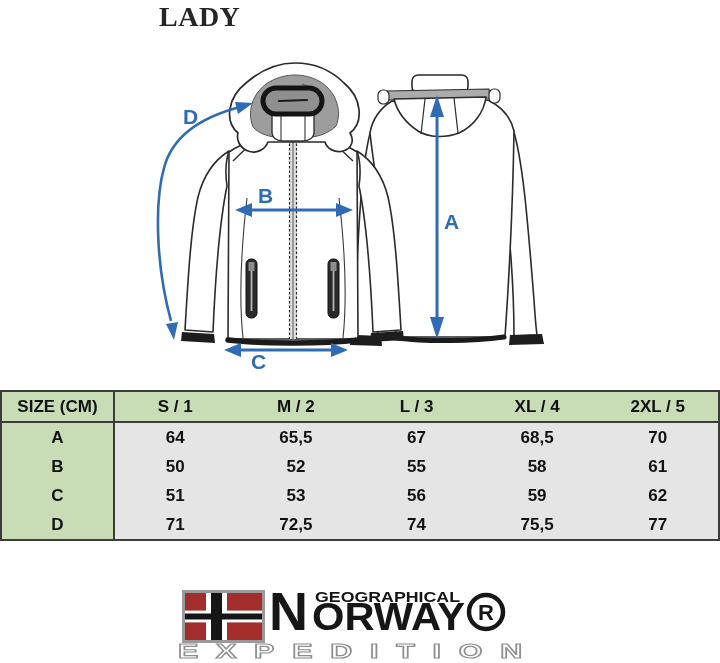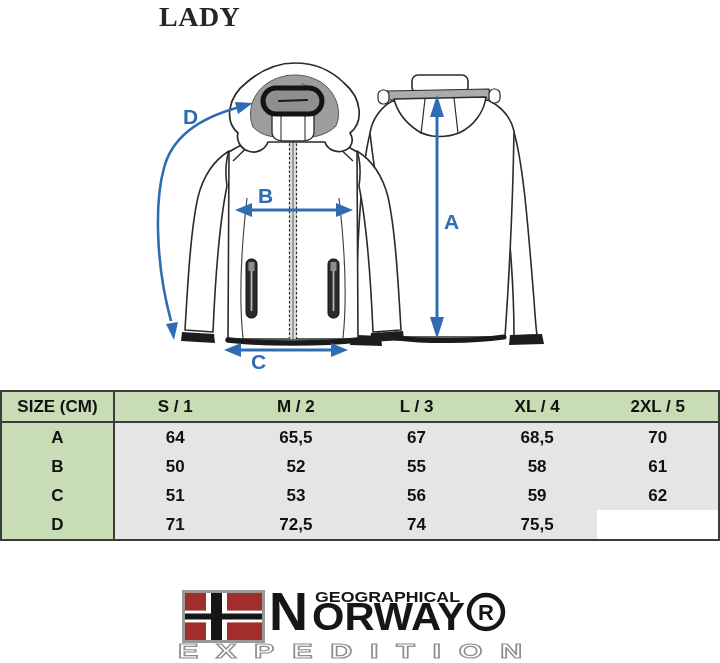--- a/index.html
+++ b/index.html
@@ -146,20 +146,21 @@
   <div class="cell val">53</div>
   <div class="cell val">56</div>
   <div class="cell val">59</div>
   <div class="cell val">62</div>
 
   <div class="cell rowlabel">D</div>
   <div class="cell val">71</div>
   <div class="cell val">72,5</div>
   <div class="cell val">74</div>
   <div class="cell val">75,5</div>
+  <div class="cell val">77</div>
 </div>
 
 <svg class="logo" viewBox="0 0 380 78" xmlns="http://www.w3.org/2000/svg">
 
   <g>
     <rect x="12" y="5" width="83" height="53" fill="#999999"></rect>
     <rect x="15" y="8" width="77" height="47" fill="#a12e2b"></rect>
     <rect x="36" y="8" width="21" height="47" fill="#ffffff"></rect>
     <rect x="15" y="25.6" width="77" height="11.8" fill="#ffffff"></rect>
     <rect x="41" y="8" width="11" height="47" fill="#161616"></rect>

